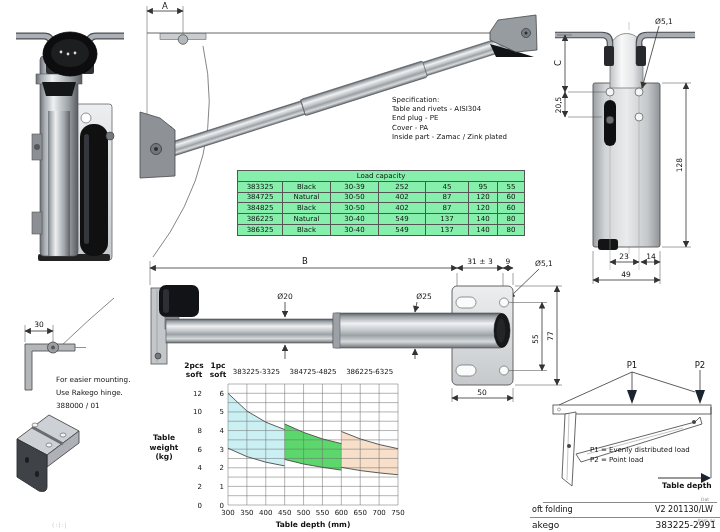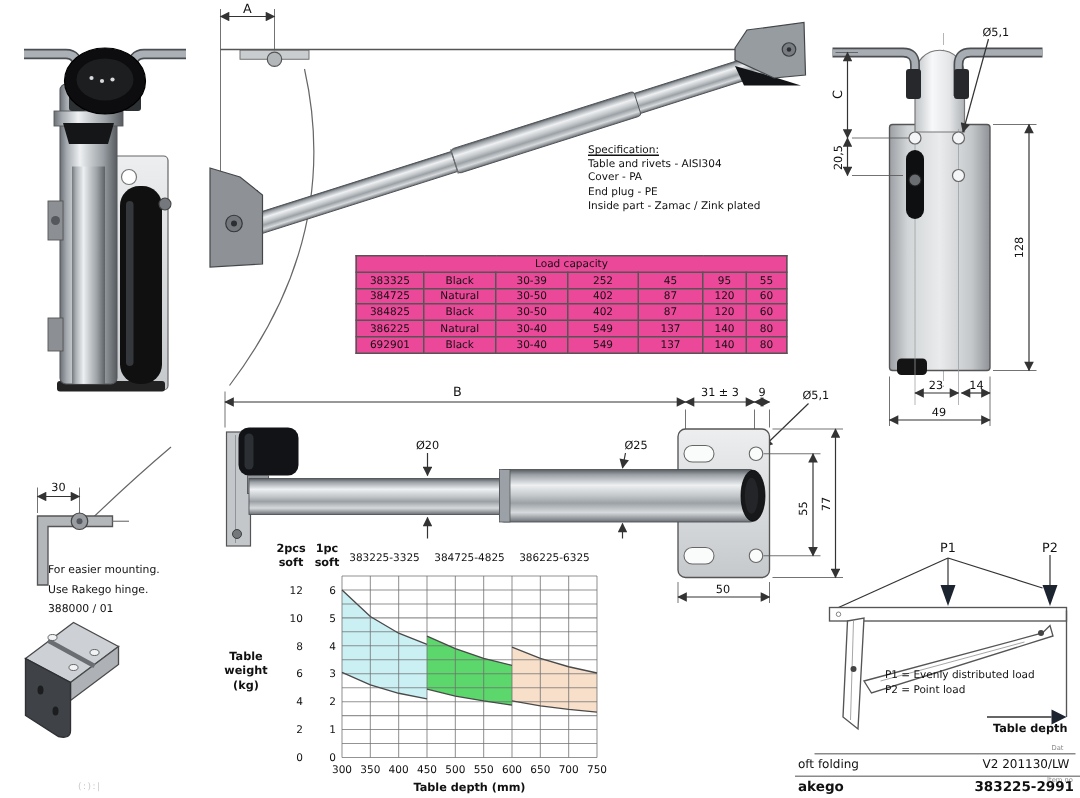--- a/index.html
+++ b/index.html
@@ -11,27 +11,27 @@
   svg text{font-family:"DejaVu Sans",sans-serif;fill:#111}
   .dt{font-size:7.5px}
   .dtb{font-size:8.5px}
   .dim{stroke:#333;stroke-width:.8;fill:none}
   .ext{stroke:#555;stroke-width:.55;fill:none}
   .cl{stroke:#9a9ea2;stroke-width:.5;fill:none}
   .outl{stroke:#4a4e52;fill:none}
   .ct{font-size:7px}
   .ctb{font-size:7.5px;font-weight:bold}
   #spec{font-size:7px;line-height:9.2px;width:200px}
-  #spec .t{text-decoration:underline}
-  #load-table{border-collapse:collapse;font-size:7px;background:#ec4899;table-layout:fixed}
+  #spec .t{}
+  #load-table{border-collapse:collapse;font-size:7px;background:#86efac;table-layout:fixed}
   #load-table th,#load-table td{border:1px solid #555;text-align:center;padding:0;height:10.8px;font-weight:normal;white-space:nowrap}
   #mount-note{font-size:7.2px;line-height:13px;width:92px}
   .tb-line{position:absolute;height:1px;background:#8a8a8a}
   .tb-txt{position:absolute;font-size:8px;white-space:nowrap}
-  .tb-txt.b{font-weight:bold;font-size:9px}
+  .tb-txt.b{font-weight:normal;font-size:9px}
   .tb-mini{position:absolute;font-size:4.5px;color:#888;white-space:nowrap}
   #corner-marks{position:absolute;font-size:6px;color:#c9c9c9;letter-spacing:1px}
 </style>
 </head>
 <body>
 
 <div id="canvas">
 
   <svg width="0" height="0" style="left:0;top:0" aria-hidden="true">
     <defs>
@@ -212,22 +212,22 @@
     <line x1="89" y1="254" x2="108" y2="254" class="dim" marker-start="url(#mA)" marker-end="url(#mA)"></line>
     <text x="99" y="251" text-anchor="middle" class="dt">14</text>
     <line x1="41" y1="243" x2="41" y2="276" class="ext"></line>
     <line x1="41" y1="272" x2="108" y2="272" class="dim" marker-start="url(#mA)" marker-end="url(#mA)"></line>
     <text x="74" y="269" text-anchor="middle" class="dt">49</text>
   </svg>
 
   <div id="spec" class="abs" style="left:392px;top:96px">
     <div class="t">Specification:</div>
     <div>Table and rivets - AISI304</div>
+    <div>End plug - PE</div>
     <div>Cover - PA</div>
-    <div>End plug - PE</div>
     <div>Inside part - Zamac / Zink plated</div>
   </div>
 
   <table id="load-table" class="abs" style="left:237px;top:170px;width:287px">
     <colgroup>
       <col style="width:45px">
         <col style="width:48px">
         <col style="width:48px">
       <col style="width:47px">
         <col style="width:43px">
@@ -270,21 +270,21 @@
         <tr>
           <td>386225</td>
           <td>Natural</td>
           <td>30-40</td>
           <td>549</td>
           <td>137</td>
           <td>140</td>
           <td>80</td>
         </tr>
         <tr>
-          <td>692901</td>
+          <td>386325</td>
           <td>Black</td>
           <td>30-40</td>
           <td>549</td>
           <td>137</td>
           <td>140</td>
           <td>80</td>
         </tr>
       </tbody>
   </table>
 
@@ -293,21 +293,21 @@
     <line x1="7" y1="27" x2="7" y2="44" class="ext"></line>
     <line x1="35" y1="27" x2="35" y2="44" class="ext"></line>
     <line x1="7" y1="33" x2="35" y2="33" class="dim" marker-start="url(#mA)" marker-end="url(#mA)"></line>
     <text x="21" y="29" text-anchor="middle" class="dt">30</text>
     <path d="M7,46 H57 V53 H14 V92 H7 Z" fill="#b3b7ba" stroke="#555" stroke-width="0.9"></path>
     <line x1="57" y1="49.5" x2="68" y2="49.5" stroke="#777" stroke-width="0.8"></line>
     <circle cx="35" cy="49.5" r="5.5" fill="#9a9ea2" stroke="#444" stroke-width="0.8"></circle>
     <circle cx="35" cy="49.5" r="2" fill="#55585c"></circle>
   </svg>
 
-  <div id="mount-note" class="abs" style="left:32px;top:373px">
+  <div id="mount-note" class="abs" style="left:56px;top:373px">
     <div>For easier mounting.</div>
     <div>Use Rakego hinge.</div>
     <div>388000 / 01</div>
   </div>
 
   <svg style="left:5px;top:403px" width="78" height="92">
     <polygon points="12,36 44,12 74,28 42,52" fill="#cdd1d5" stroke="#4a4a4a" stroke-width="0.9"></polygon>
     <polygon points="42,52 74,28 74,40 42,64" fill="#aeb2b6" stroke="#4a4a4a" stroke-width="0.9"></polygon>
     <path d="M12,36 L42,52 L42,84 Q42,90 34,88 L12,74 Z" fill="#3f4246" stroke="#2e3033" stroke-width="0.9"></path>
     <line x1="27" y1="24" x2="58" y2="41" stroke="#6a6e72" stroke-width="3"></line>

